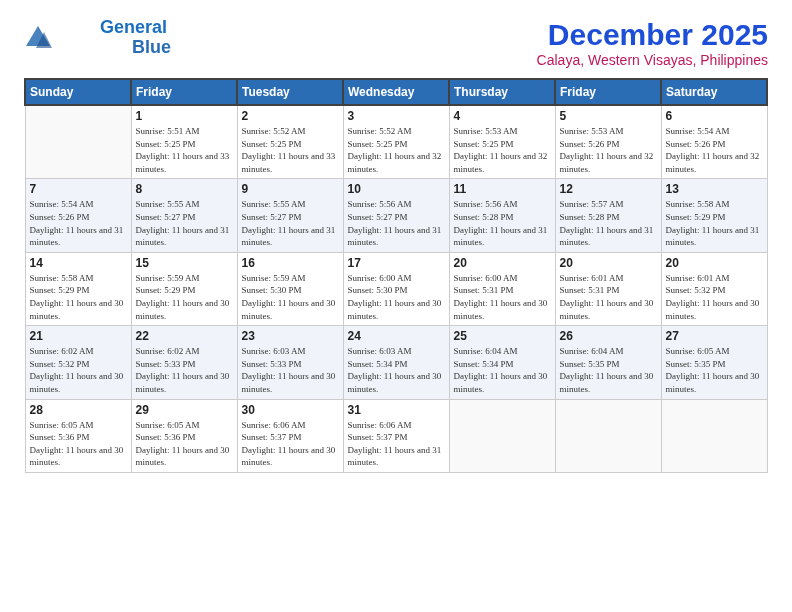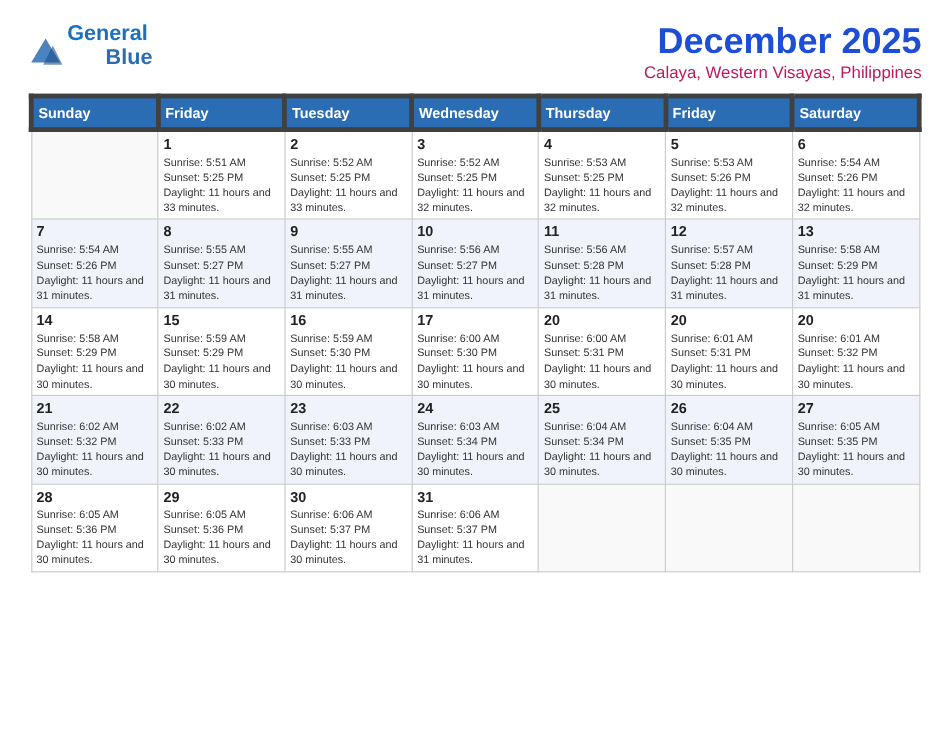--- a/index.html
+++ b/index.html
@@ -16,21 +16,22 @@
       padding: 18px 24px 12px 24px;
     }
     .header {
       display: flex;
       justify-content: space-between;
       align-items: flex-start;
       margin-bottom: 10px;
     }
     .logo {
       display: flex;
-      align-items: flex-end;
+      align-items: center;
+      gap: 44px;
     }
     .logo-text {
       font-size: 18px;
       font-weight: bold;
       color: #333;
       line-height: 1.1;
     }
     .logo-text span {
       color: #1a6fbf;
     }
@@ -56,21 +57,21 @@
       border-collapse: collapse;
       font-size: 10px;
     }
     .calendar thead tr th {
       background: #2a6db5;
       color: #fff;
       padding: 5px 4px;
       font-size: 12px;
       font-weight: bold;
       text-align: left;
-      border: 4px solid #404040;
+      border: 2px solid #404040;
     }
     .calendar tbody tr td {
       border: 1px solid #ccc;
       vertical-align: top;
       padding: 3px 4px;
       min-height: 80px;
       width: calc(100%/7);
     }
     .calendar tbody tr td.empty {
       background: #f9f9f9;
@@ -79,20 +80,21 @@
       font-size: 12px;
       font-weight: bold;
       color: #222;
       display: block;
       margin-bottom: 2px;
     }
     .day-info {
       font-size: 9px;
       color: #333;
       line-height: 1.4;
+      font-family: Liberation Serif, serif;
     }
     .row-shaded td {
       background: #f0f4fa;
     }
     .row-white td {
       background: #fff;
     }
     .row-shaded td.empty, .row-white td.empty {
       background: #f9f9f9;
     }

